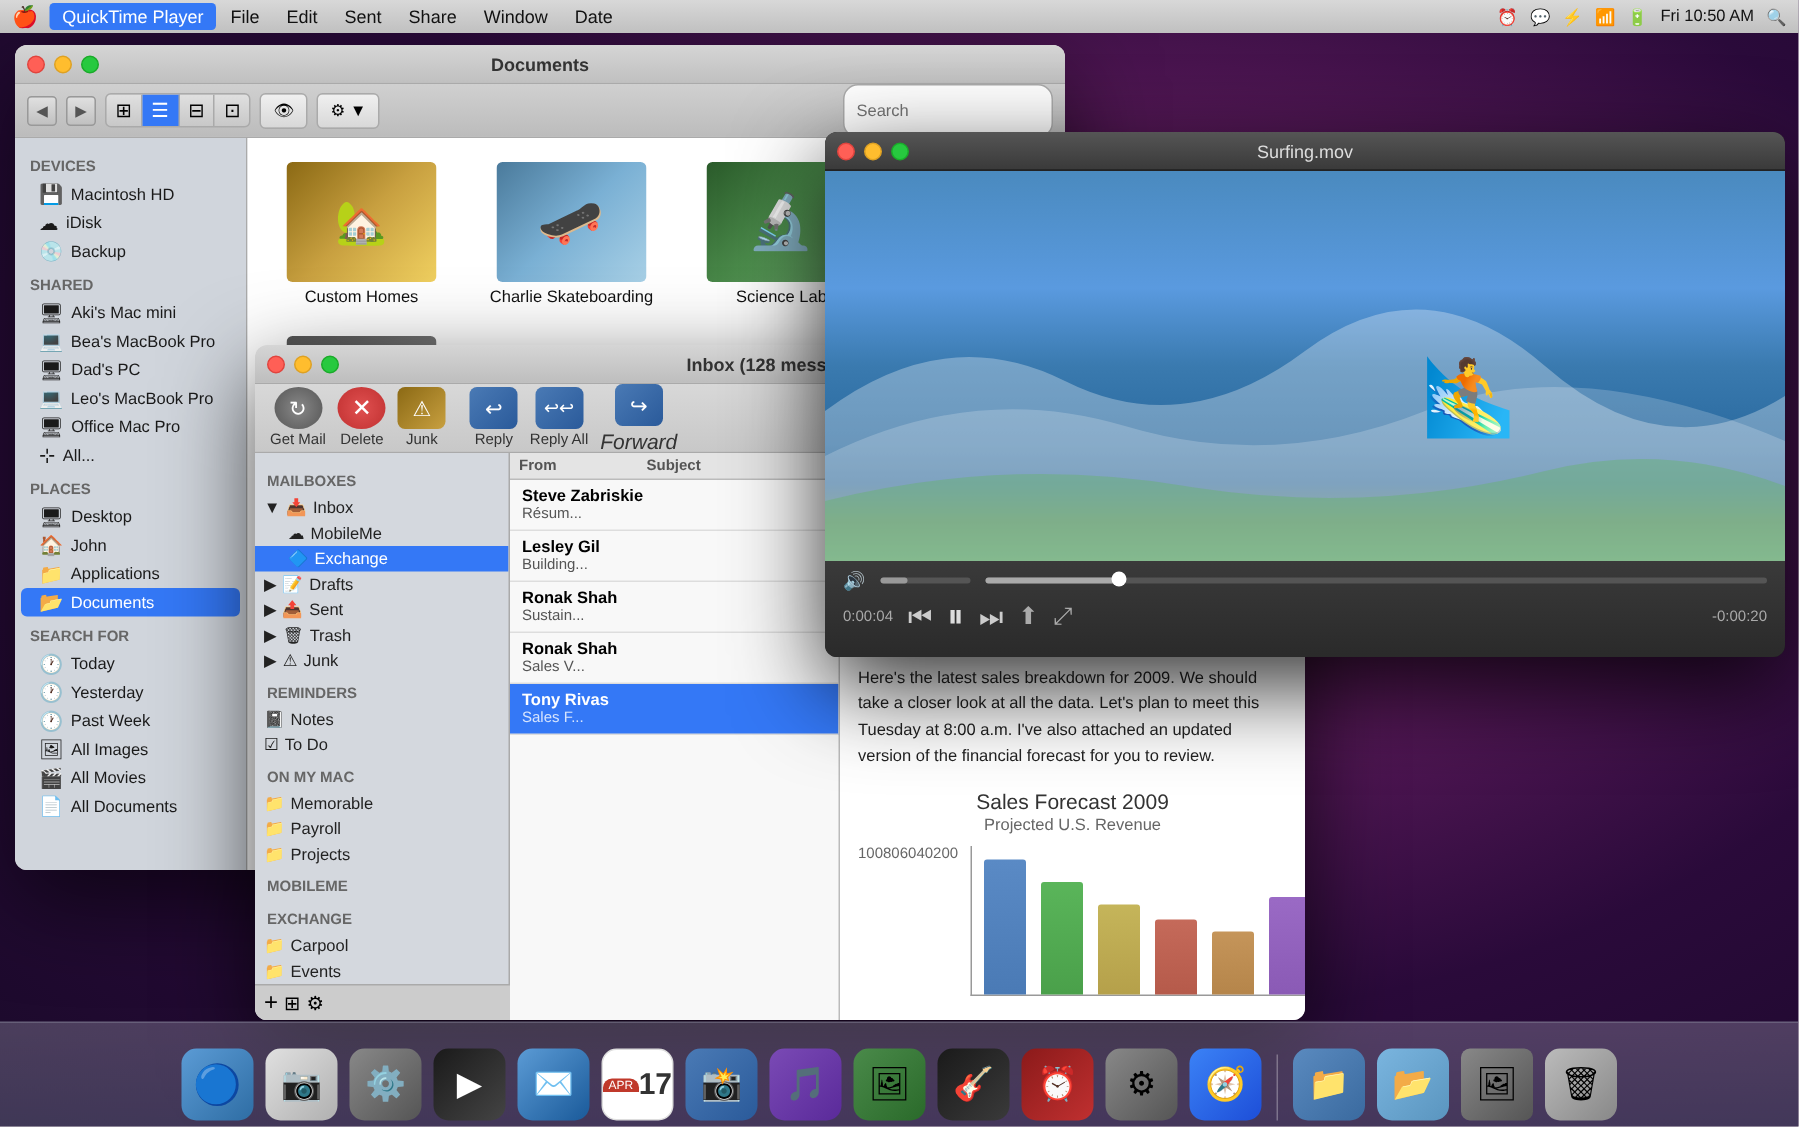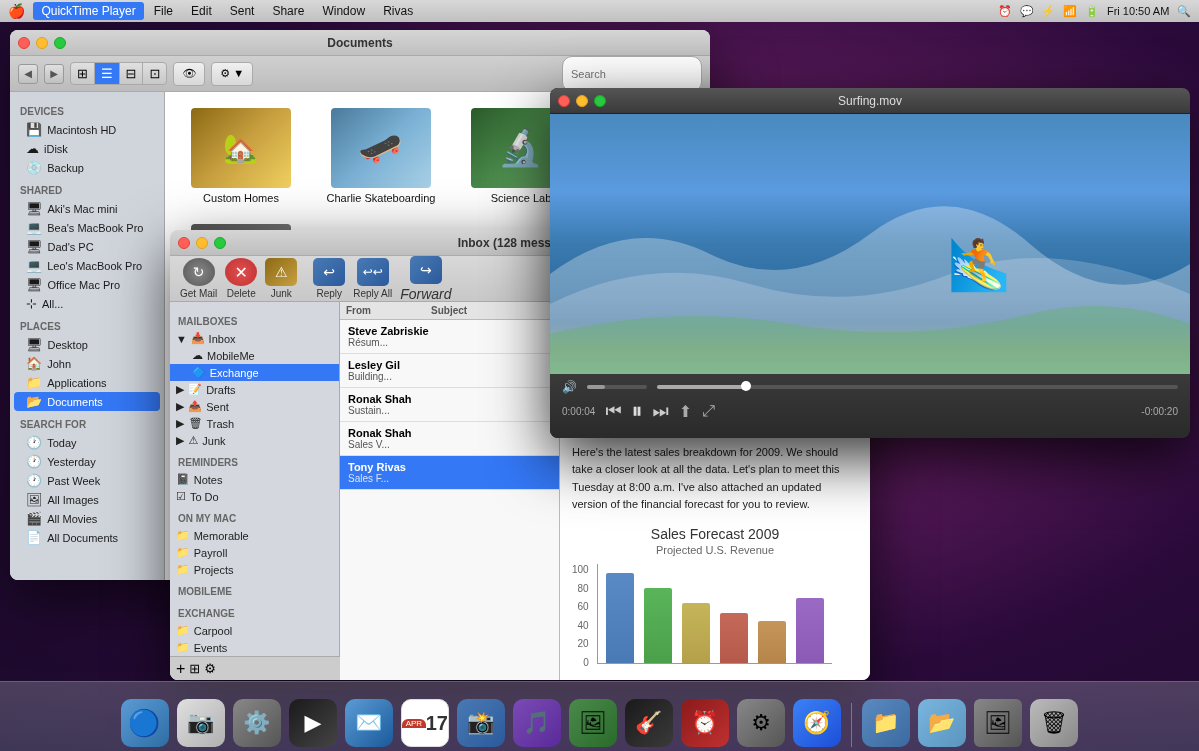--- a/index.html
+++ b/index.html
@@ -491,21 +491,21 @@
 <body>
 
 <div class="menubar">
   <span class="menubar-apple">🍎</span>
   <span class="menubar-item active">QuickTime Player</span>
   <span class="menubar-item">File</span>
   <span class="menubar-item">Edit</span>
   <span class="menubar-item">Sent</span>
   <span class="menubar-item">Share</span>
   <span class="menubar-item">Window</span>
-  <span class="menubar-item">Rivas</span>
+  <span class="menubar-item">Date</span>
   <div class="menubar-right">
     <span>⏰</span>
     <span>💬</span>
     <span>⚡</span>
     <span>📶</span>
     <span>🔋</span>
     <span>Fri 10:50 AM</span>
     <span>🔍</span>
   </div>
 </div>
@@ -803,21 +803,21 @@
         </div>
       </div>
       <div class="mail-text">John,</div>
       <div class="mail-text">Here's the latest sales breakdown for 2009. We should take a closer look at all the data. Let's plan to meet this Tuesday at 8:00 a.m. I've also attached an updated version of the financial forecast for you to review.</div>
 
       <div class="chart-container">
         <div class="chart-title">Sales Forecast 2009</div>
         <div class="chart-subtitle">Projected U.S. Revenue</div>
         <div style="display:flex;gap:8px;">
 
-          <div style="display:flex;flex-direction:column;justify-content:space-between;height:108px;text-align:right;font-size:10px;color:#666;padding-bottom:4px;">
+          <div style="display:flex;flex-direction:row;justify-content:space-between;height:108px;text-align:right;font-size:10px;color:#666;padding-bottom:4px;">
             <span>100</span>
             <span>80</span>
             <span>60</span>
             <span>40</span>
             <span>20</span>
             <span>0</span>
           </div>
           <div style="display:flex;align-items:flex-end;gap:10px;height:100px;border-bottom:1px solid #999;border-left:1px solid #999;padding:0 8px;">
             <div style="width:28px;height:90px;background:linear-gradient(to bottom,#5a8ac5,#4a7ab5);border-radius:2px 2px 0 0;"></div>
             <div style="width:28px;height:75px;background:linear-gradient(to bottom,#5ab55a,#4aa04a);border-radius:2px 2px 0 0;"></div>

